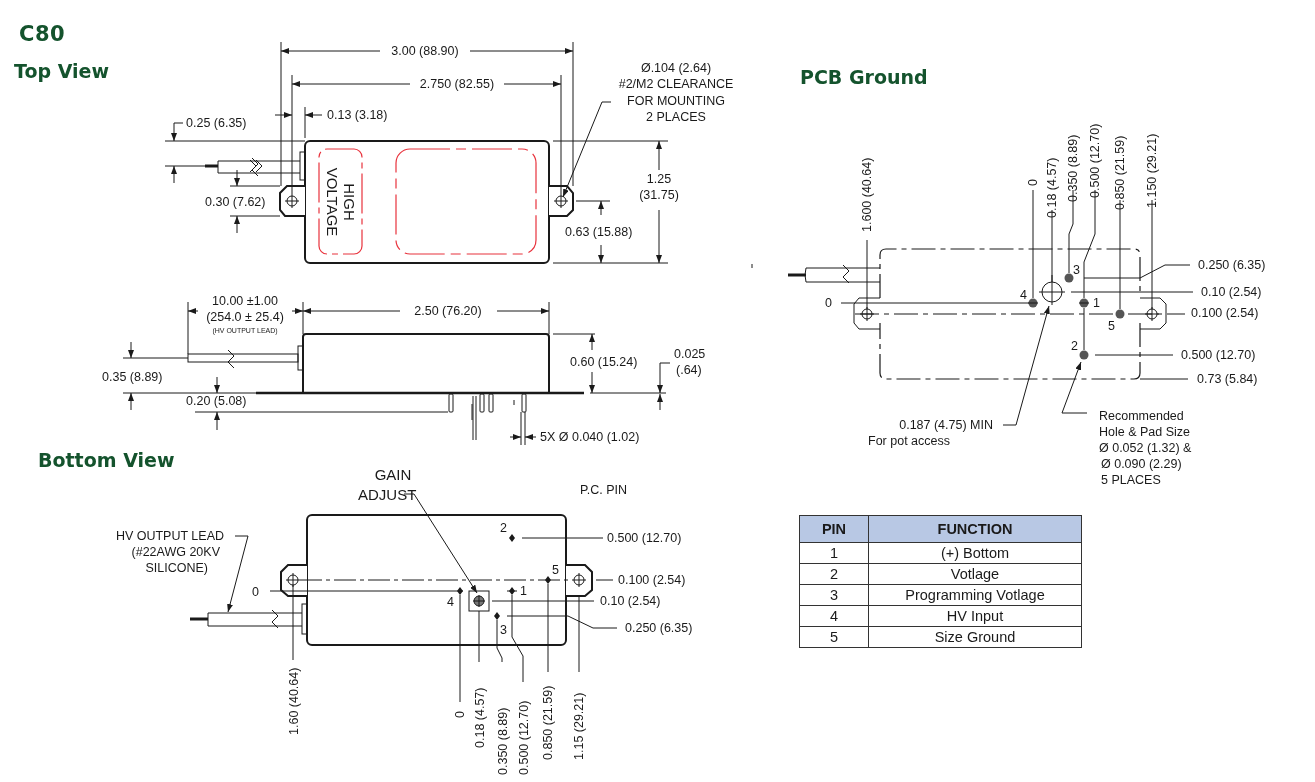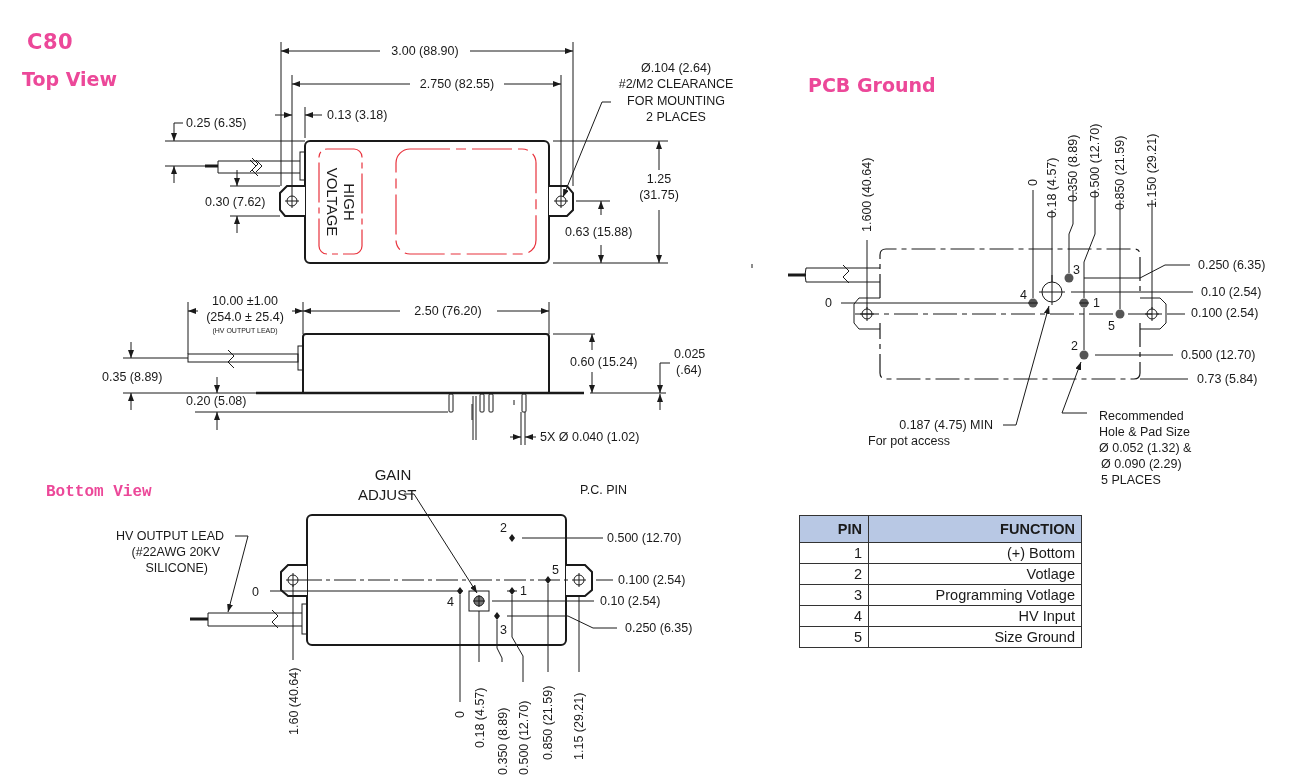--- a/index.html
+++ b/index.html
@@ -1,34 +1,34 @@
 <!DOCTYPE html>
 <html><head>
 <meta charset="utf-8">
 <style>
   html, body { margin:0; padding:0; background:#ffffff; }
   body { width:1315px; height:782px; position:relative; overflow:hidden;
          font-family:"Liberation Sans", sans-serif; color:#1a1a1a; }
-  .heading { position:absolute; font-family:"DejaVu Sans", sans-serif; font-weight:bold; color:#ec4899; margin:8px;text-align:center; }
+  .heading { position:absolute; font-family:"DejaVu Sans", sans-serif; font-weight:bold; color:#14532d; margin:0;text-align:center; }
   .h-model { left:19px; top:22px; font-size:21px; letter-spacing:0.5px; }
   .h-top { left:14px; top:60px; font-size:19px; }
   .h-pcb { left:800px; top:66px; font-size:19px; }
-  .h-bottom { left:38px; top:475px; font-size:16px;font-family:Liberation Mono, monospace; }
+  .h-bottom { left:38px; top:449px; font-size:19px; }
   svg#drawing { position:absolute; left:0; top:0; }
   svg text { font-family:"Liberation Sans", sans-serif; font-size:12.5px; fill:#1a1a1a; }
   .ln { stroke:#1a1a1a; stroke-width:1; fill:none; }
   .body { stroke:#1a1a1a; stroke-width:2; fill:#ffffff; }
   .red { stroke:#e8323c; stroke-width:1.2; fill:none; }
   .dash { stroke:#1a1a1a; stroke-width:1; fill:none; stroke-dasharray:22 4 4 4; }
   .pcbdash { stroke:#1a1a1a; stroke-width:1.2; fill:none; stroke-dasharray:24 5 5 5; }
   .small { font-size:7px; }
   .big { font-size:15px; }
   table.pins { position:absolute; left:799px; top:515px; border-collapse:collapse;
                font-family:"Liberation Sans", sans-serif; font-size:14.5px; }
-  table.pins th, table.pins td { border:1px solid #333; padding:0 6px; height:20px; text-align:right; }
+  table.pins th, table.pins td { border:1px solid #333; padding:0 6px; height:20px; text-align:center; }
   table.pins th { background:#b8c8e4; font-weight:bold; height:26px; }
   table.pins th.c1, table.pins td.c1 { width:56px; }
   table.pins th.c2, table.pins td.c2 { width:200px; }
 </style>
 </head>
 <body>
 
 <h1 class="heading h-model">C80</h1>
 <h2 class="heading h-top">Top View</h2>
 <h2 class="heading h-pcb">PCB Ground</h2>

